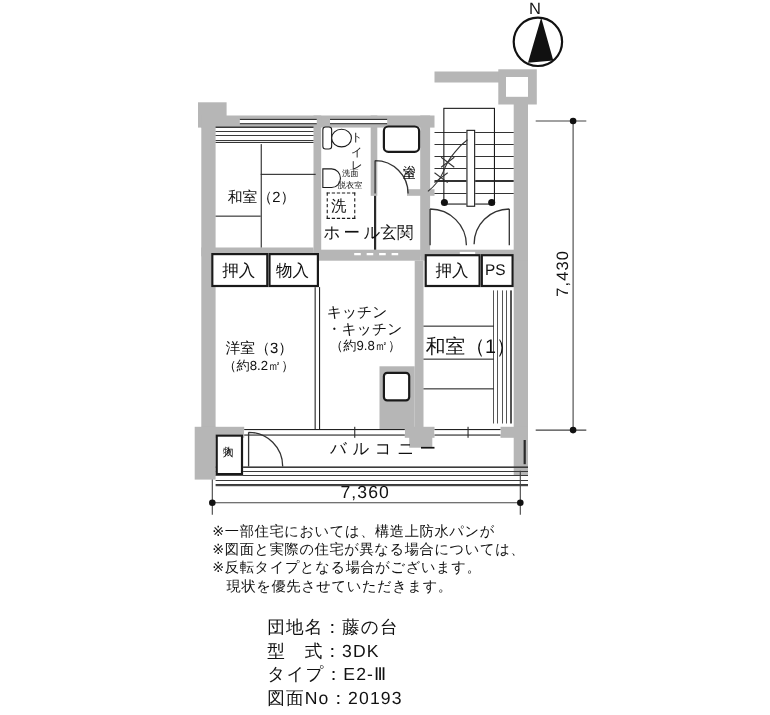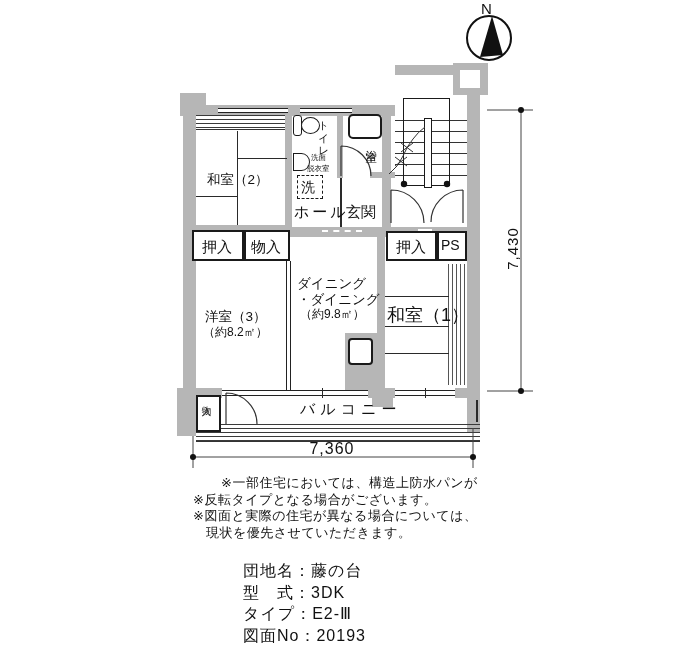--- a/index.html
+++ b/index.html
@@ -125,43 +125,43 @@
     <path d="M193,436 L193,468 M473,428 L473,468 M193,457 L473,457" stroke="#444" stroke-width="1" fill="none"></path>
     <circle cx="193" cy="457" r="3" fill="#111"></circle>
     <circle cx="473" cy="457" r="3" fill="#111"></circle>
   </svg>
 
   <div class="lbl" style="left:207px;top:172px;font-size:13.5px;">和室（2）</div>
   <div class="lbl" style="left:202px;top:238px;">押入</div>
   <div class="lbl" style="left:251px;top:238px;">物入</div>
   <div class="lbl" style="left:205px;top:309px;font-size:13.5px;">洋室（3）</div>
   <div class="lbl small" style="left:203px;top:326px;">（約8.2㎡）</div>
-  <div class="lbl" style="left:297px;top:276px;font-size:13.5px;">ダイニング</div>
-  <div class="lbl" style="left:297px;top:292px;font-size:13.5px;">・ダイニング</div>
+  <div class="lbl" style="left:297px;top:276px;font-size:13.5px;">キッチン</div>
+  <div class="lbl" style="left:297px;top:292px;font-size:13.5px;">・キッチン</div>
   <div class="lbl small" style="left:300px;top:308px;">（約9.8㎡）</div>
   <div class="lbl" style="left:387px;top:305px;font-size:18px;">和室（1）</div>
   <div class="lbl" style="left:396px;top:238px;">押入</div>
   <div class="lbl" style="left:441px;top:237px;font-size:14px;">PS</div>
   <div class="lbl vtext" style="left:318px;top:113px;font-size:10.5px;">トイレ</div>
   <div class="tiny" style="left:311px;top:153px;">洗面</div>
   <div class="tiny" style="left:307px;top:164px;">脱衣室</div>
   <div class="lbl" style="left:301px;top:179px;font-size:14px;">洗</div>
   <div class="lbl" style="left:294px;top:203px;letter-spacing:3px;">ホール</div>
   <div class="lbl" style="left:346px;top:203px;">玄関</div>
   <div class="lbl vtext" style="left:364px;top:141px;font-size:11.5px;">浴室</div>
   <div class="lbl" style="left:300px;top:400px;letter-spacing:5px;">バルコニー</div>
   <div class="vtext" style="left:202px;top:398px;font-size:9.5px;line-height:1;">物入</div>
 
   <div class="dimlbl" style="left:484px;top:240px;width:56px;text-align:center;transform:rotate(-90deg);">7,430</div>
   <div class="dimlbl" style="left:292px;top:440px;width:80px;text-align:center;font-size:16px;">7,360</div>
 
   <div class="notes" style="left:193px;top:475px;">
-    <div style="position:static;margin-left:28px;">※一部住宅においては、構造上防水パンが</div>
+    <div style="position:static;">※一部住宅においては、構造上防水パンが</div>
+    <div style="position:static;">※図面と実際の住宅が異なる場合については、</div>
     <div style="position:static;">※反転タイプとなる場合がございます。</div>
-    <div style="position:static;">※図面と実際の住宅が異なる場合については、</div>
     <div style="position:static;" class="indent">現状を優先させていただきます。</div>
   </div>
 
   <div class="info" style="left:243px;top:560px;">
     <div style="position:static;">団地名：藤の台</div>
     <div style="position:static;">型　式：3DK</div>
     <div style="position:static;">タイプ：E2-Ⅲ</div>
     <div style="position:static;">図面No：20193</div>
   </div>
 

